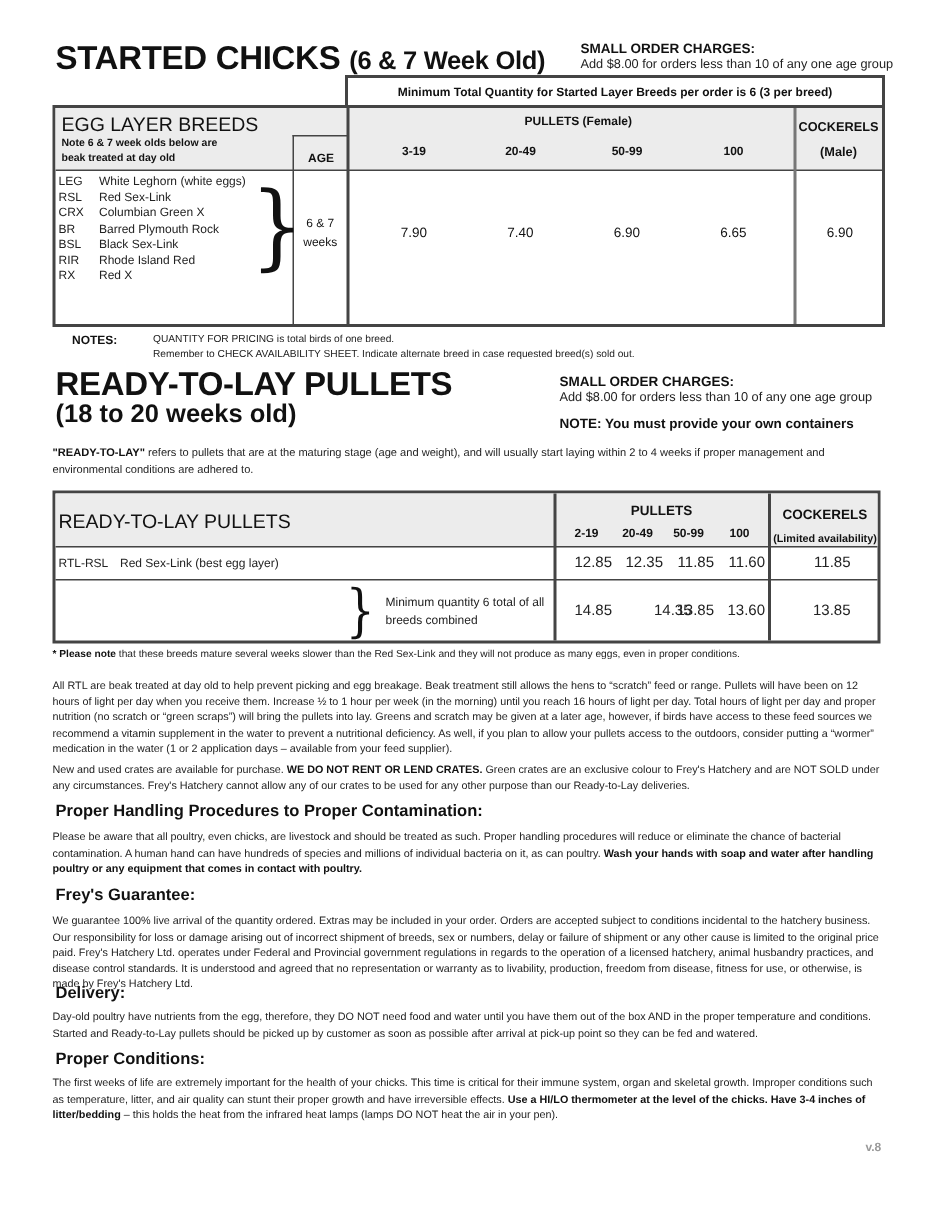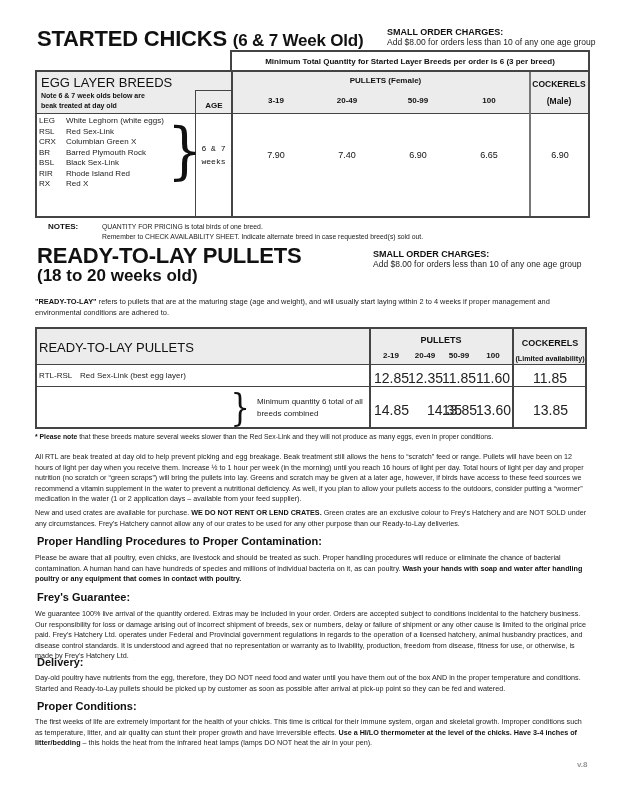--- a/index.html
+++ b/index.html
@@ -29,37 +29,37 @@
   .t1-breed-title { position: absolute; left: 4px; top: 3px; font-size: 13px; color: #111; }
   .t1-note { position: absolute; left: 4px; top: 19px; font-size: 7px; font-weight: bold; line-height: 10px; }
   .t1-age-box { position: absolute; left: 158px; top: 18px; width: 37px; height: 24px; border-left: 1px solid #444; border-top: 1px solid #444; font-size: 8px; font-weight: bold; text-align: center; padding-top: 10px; }
   .vline { position: absolute; background: #444; }
   .t1-pullets { position: absolute; left: 195px; top: 4px; width: 307px; text-align: center; font-size: 8px; font-weight: bold; }
   .t1-cock { position: absolute; left: 493px; top: 4px; width: 58px; text-align: center; font-size: 8.5px; font-weight: bold; line-height: 17px; }
   .col-label { position: absolute; top: 24px; font-size: 8px; font-weight: bold; width: 40px; text-align: center; }
   .breed-list { position: absolute; left: 2px; top: 44px; font-size: 8px; line-height: 10.5px; color: #222; }
   .breed-list .code { display: inline-block; width: 27px; }
   .brace { position: absolute; font-family: "DejaVu Serif", serif; color: #111; }
-  .t1-age { position: absolute; left: 158px; top: 70px; width: 37px; text-align: center; font-size: 8px; line-height: 13px; font-family: Liberation Mono, monospace; }
+  .t1-age { position: absolute; left: 158px; top: 70px; width: 37px; text-align: center; font-size: 8px; line-height: 13px; }
   .price { position: absolute; font-size: 9px; text-align: center; width: 40px; }
 
   .notes-label { left: 48px; top: 222px; font-size: 8px; font-weight: bold; }
   .notes-text { left: 102px; top: 222px; font-size: 6.8px; line-height: 10px; color: #222; }
 
   
   .t2 { left: 35px; top: 327px; width: 552px; height: 102px; border: 2px solid #444; }
   .t2-head { position: absolute; left: 0; top: 0; width: 100%; height: 36px; background: #ececec; border-bottom: 1.5px solid #444; }
   .t2-title { position: absolute; left: 2px; top: 11px; font-size: 13px; color: #111; }
   .t2-pullets { position: absolute; left: 333px; top: 6px; width: 142px; text-align: center; font-size: 9px; font-weight: bold; }
   .t2-col { position: absolute; top: 22px; font-size: 8px; font-weight: bold; text-align: center; width: 34px; }
   .t2-cock { position: absolute; left: 476px; top: 7px; width: 74px; text-align: center; font-size: 9px; font-weight: bold; line-height: 15px; }
   .t2-cock .lim { font-size: 7.2px; }
   .t2-row1 { position: absolute; left: 0; top: 36px; width: 100%; height: 22px; border-bottom: 1.5px solid #444; font-size: 8px; color: #222; }
   .t2-row2 { position: absolute; left: 0; top: 58px; width: 100%; height: 42px; font-size: 8px; color: #222; }
-  .t2-price { position: absolute; font-size: 14px; text-align: left; width: 34px; }
+  .t2-price { position: absolute; font-size: 10px; text-align: right; width: 34px; }
 
   .para { left: 35px; width: 555px; }
 </style>
 </head>
 <body>
 
 <div class="abs h1" style="left:37px;top:26px;">
   <span>STARTED CHICKS</span>
   <span class="sub">(6 &amp; 7 Week Old)</span>
 </div>
@@ -117,20 +117,21 @@
 <div class="abs notes-text">
   <div>QUANTITY FOR PRICING is total birds of one breed.</div>
   <div>Remember to CHECK AVAILABILITY SHEET.  Indicate alternate breed in case requested breed(s) sold out.</div>
 </div>
 
 <div class="abs h1" style="left:37px;top:243px;">READY-TO-LAY PULLETS</div>
 <div class="abs h1b" style="left:37px;top:266px;">(18 to 20 weeks old)</div>
 <div class="abs" style="left:373px;top:249px;">
   <div class="soc-title">SMALL ORDER CHARGES:</div>
   <div class="soc-text">Add $8.00 for orders less than 10 of any one age group</div>
+  <div class="soc-title" style="margin-top:8px;">NOTE:  You must provide your own containers</div>
 </div>
 
 <div class="abs tiny para" style="top:297px;font-size:7.4px;">
   <b>"READY-TO-LAY"</b><span> refers to pullets that are at the maturing stage (age and weight), and will usually start laying within 2 to 4 weeks if proper management and environmental conditions are adhered to.</span>
 </div>
 
 <div class="abs t2">
   <div class="t2-head">
     <div class="t2-title">READY-TO-LAY PULLETS</div>
     <div class="t2-pullets">PULLETS</div>

